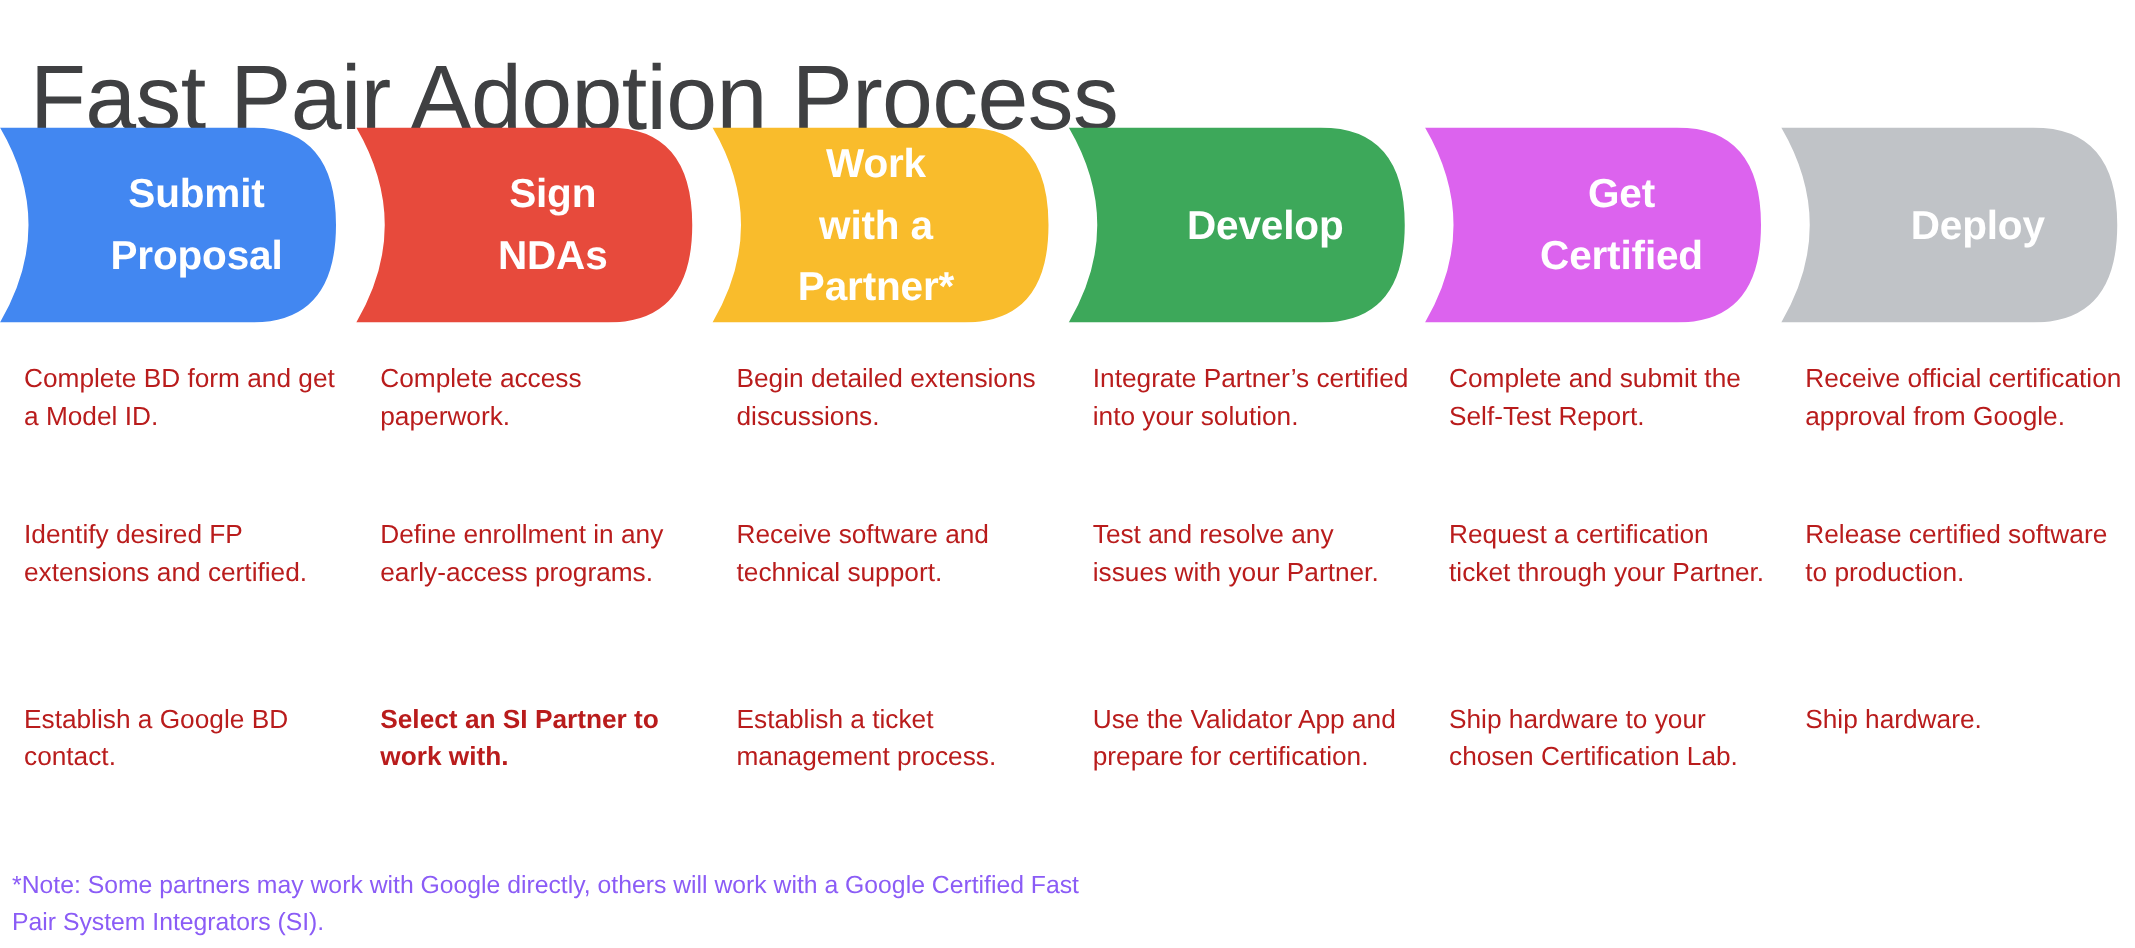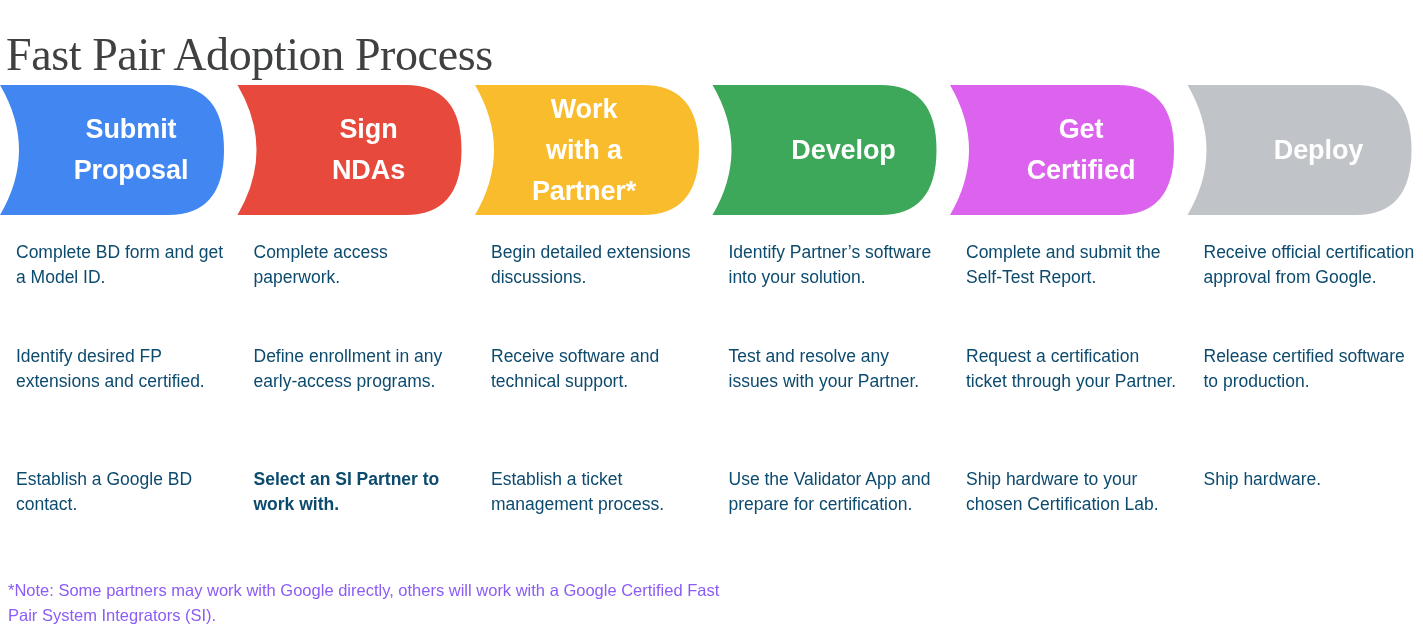--- a/index.html
+++ b/index.html
@@ -17,29 +17,28 @@
     position: relative;
     width: 1423px;
     height: 632px;
     overflow: hidden;
     background: #ffffff;
   }
 
   
   #page-title {
     position: absolute;
-    left: 6px;
+    left: 20px;
     top: -4px;
-    font-size: 46px;
+    font-size: 61px;
     font-weight: 400;
     letter-spacing: -0.4px;
     color: #3f4042;
     line-height: 56px;
     white-space: nowrap;
-    font-family: Liberation Serif, serif;
   }
 
   
   #process-banner {
     position: absolute;
     left: 0;
     top: 85px;
     width: 1423px;
     height: 130px;
   }
@@ -70,21 +69,21 @@
     height: 310px;
   }
   .detail-col {
     position: absolute;
     top: 0;
   }
   .detail-row {
     position: absolute;
     font-size: 17.5px;
     line-height: 24.5px;
-    color: #0c4a6e;
+    color: #b91c1c;
     font-weight: 400;
   }
   .detail-row.r0 { top: 0px; }
   .detail-row.r1 { top: 104px; }
   .detail-row.r2 { top: 227px; }
 
   
   #footnote {
     position: absolute;
     left: 8px;
@@ -134,21 +133,21 @@
         <div class="detail-row r0" style="width: 214px;">Complete access paperwork.</div>
         <div class="detail-row r1" style="width: 214px;">Define enrollment in any early-access programs.</div>
         <div class="detail-row r2" style="width: 214px; font-weight: bold;">Select an SI Partner to work with.</div>
       </div>
       <div class="detail-col" style="left: 491px; width: 214px;">
         <div class="detail-row r0" style="width: 214px;">Begin detailed extensions discussions.</div>
         <div class="detail-row r1" style="width: 214px;">Receive software and technical support.</div>
         <div class="detail-row r2" style="width: 214px;">Establish a ticket management process.</div>
       </div>
       <div class="detail-col" style="left: 728.5px; width: 214px;">
-        <div class="detail-row r0" style="width: 214px;">Identify Partner’s software into your solution.</div>
+        <div class="detail-row r0" style="width: 214px;">Integrate Partner’s certified into your solution.</div>
         <div class="detail-row r1" style="width: 214px;">Test and resolve any issues with your Partner.</div>
         <div class="detail-row r2" style="width: 214px;">Use the Validator App and prepare for certification.</div>
       </div>
       <div class="detail-col" style="left: 966px; width: 214px;">
         <div class="detail-row r0" style="width: 214px;">Complete and submit the Self-Test Report.</div>
         <div class="detail-row r1" style="width: 214px;">Request a certification ticket through your Partner.</div>
         <div class="detail-row r2" style="width: 214px;">Ship hardware to your chosen Certification Lab.</div>
       </div>
       <div class="detail-col" style="left: 1203.5px; width: 214px;">
         <div class="detail-row r0" style="width: 214px;">Receive official certification approval from Google.</div>

